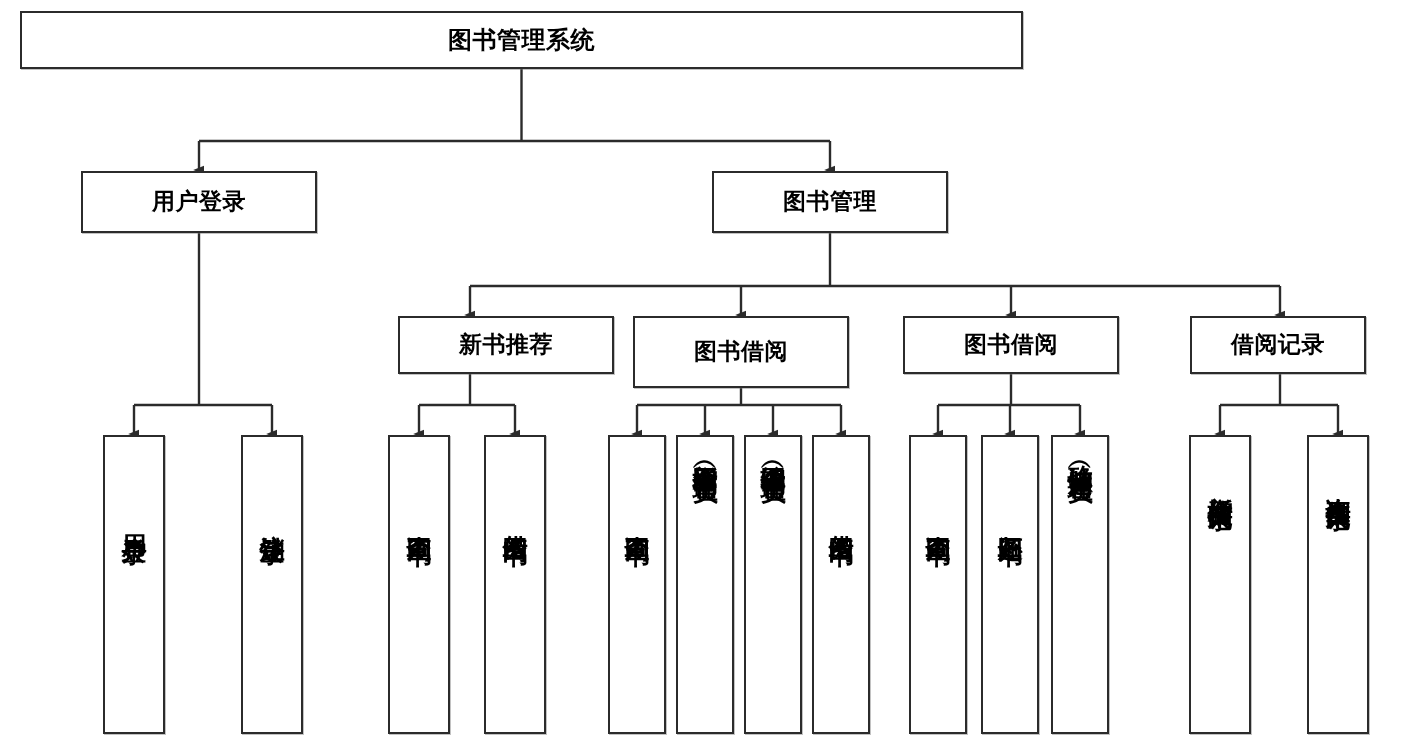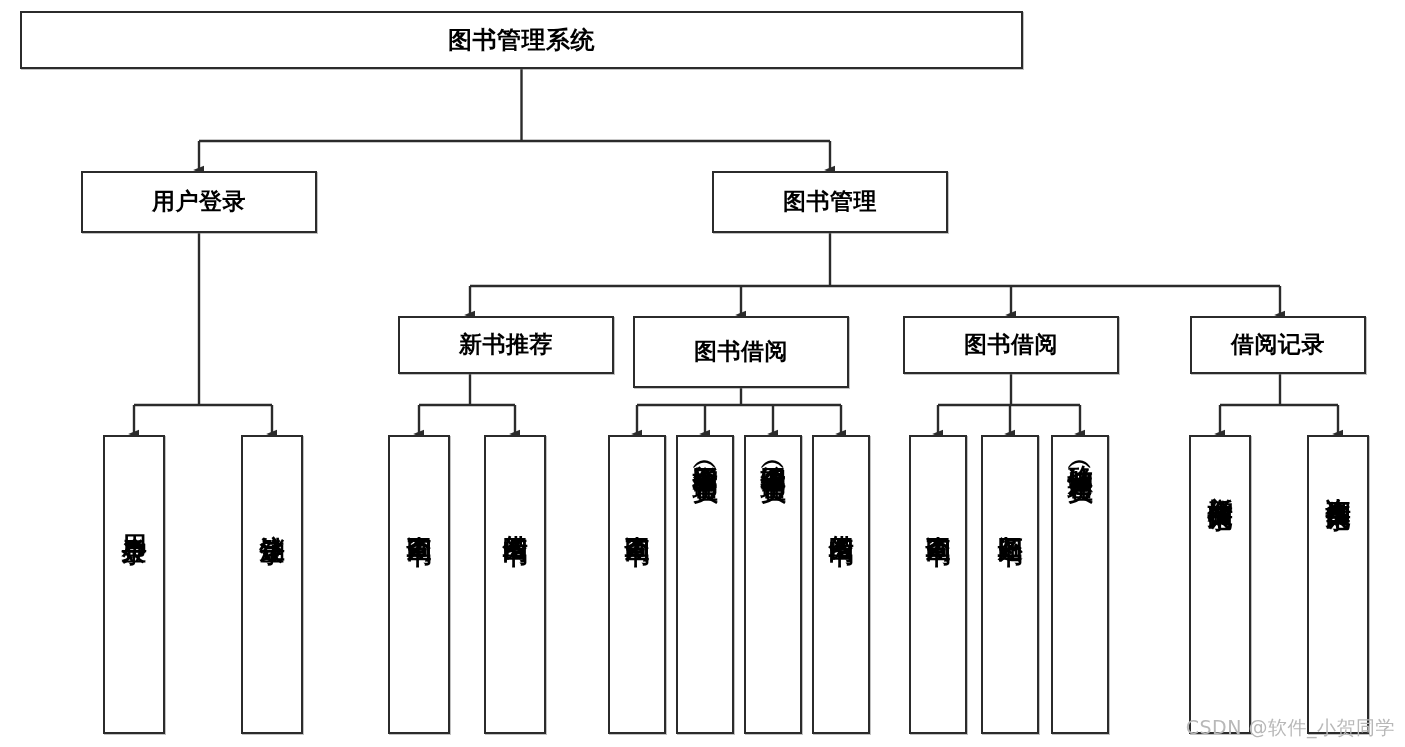--- a/index.html
+++ b/index.html
@@ -172,14 +172,13 @@
         <span class="label">确认归还（管理员）</span>
       </div>
       <div class="node vertical" style="left: 1189px; top: 435px; width: 62px; height: 299px; padding-top: 40px;">
         <span class="label">新增借阅记录</span>
       </div>
       <div class="node vertical" style="left: 1307px; top: 435px; width: 62px; height: 299px; padding-top: 40px;">
         <span class="label">查询借阅记录</span>
       </div>
     </div>
 
-  <div class="watermark">CSDN @软件_小贺同学</div>
 </div>
 
 </body></html>

